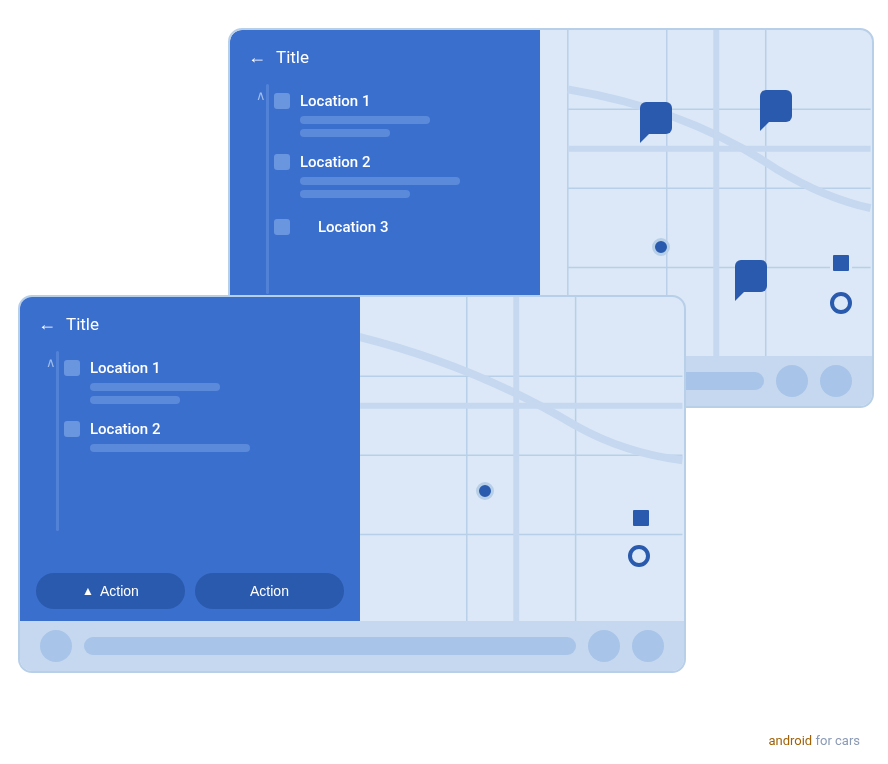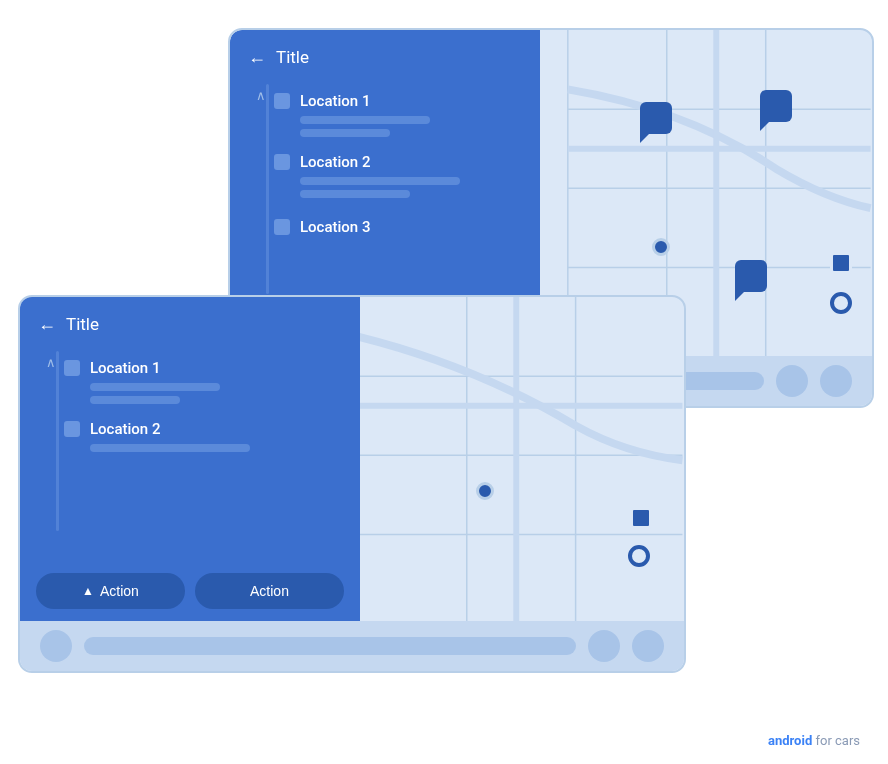--- a/index.html
+++ b/index.html
@@ -45,22 +45,22 @@
     .branding {
       position: absolute;
       bottom: 16px;
       right: 28px;
       font-size: 13px;
       color: #8a9ab5;
       z-index: 100;
     }
 
     .branding strong {
-      font-weight: 700;
-      color: #3b82f6;
+      font-weight: 400;
+      color: #a16207;
     }
 
     
     .arrow-left::before { content: '←'; }
   </style>
 </head>
 <body>
 
 <div class="card-back" style="position:absolute; top:28px; left:228px; width:646px; height:380px;">
 
@@ -110,21 +110,21 @@
         </div>
         <div style="margin-left:26px; display:flex; flex-direction:column; gap:5px;">
           <div style="height:8px; width:160px; background:#6a96e0; border-radius:4px; opacity:0.7;"></div>
           <div style="height:8px; width:110px; background:#6a96e0; border-radius:4px; opacity:0.7;"></div>
         </div>
       </div>
 
       <div style="position:absolute; left:26px; top:215px; color:#a0bee8; font-size:13px;">∨</div>
 
       <div style="padding: 8px 14px 8px 16px; margin-top:4px;">
-        <div style="display:flex; align-items:center; gap:10px;">
+        <div style="display:flex; align-items:center; gap:28px;">
           <div style="width:16px; height:16px; background:#6a96e0; border-radius:3px; flex-shrink:0;"></div>
           <span style="color:#fff; font-size:15px; font-weight:500;">Location 3</span>
         </div>
       </div>
     </div>
   </div>
 
   <div style="position:absolute; top:72px; left:410px; width:32px; height:32px; background:#2a5aad; border-radius:6px 6px 6px 0; transform:rotate(0deg);">
     <div style="position:absolute; bottom:-9px; left:0; border-top:10px solid #2a5aad; border-right:10px solid transparent;"></div>
   </div>

